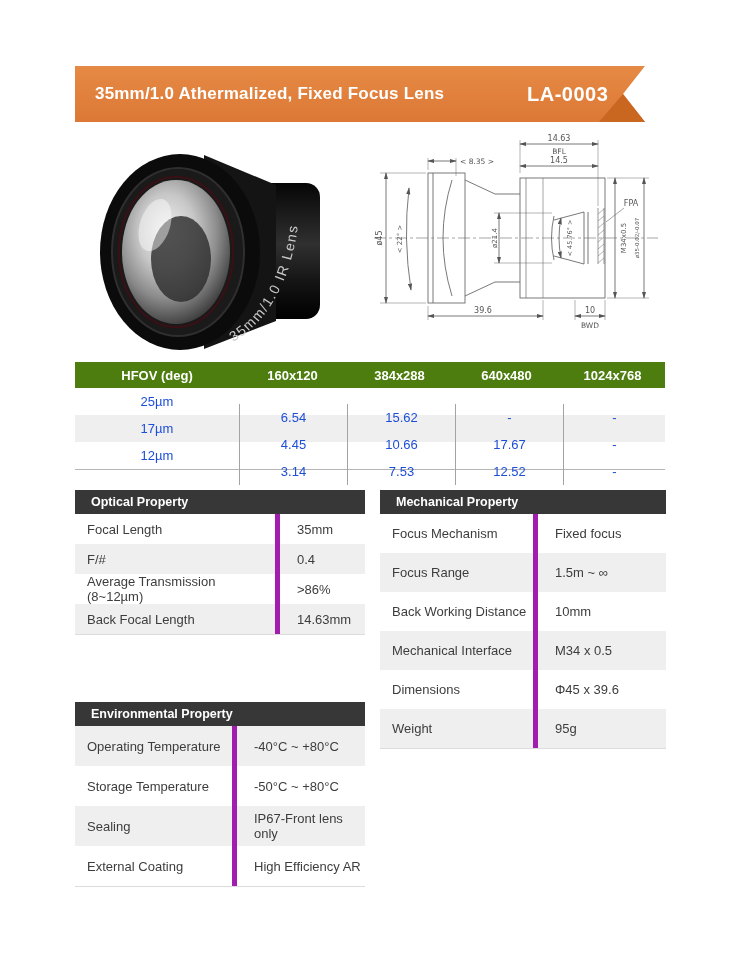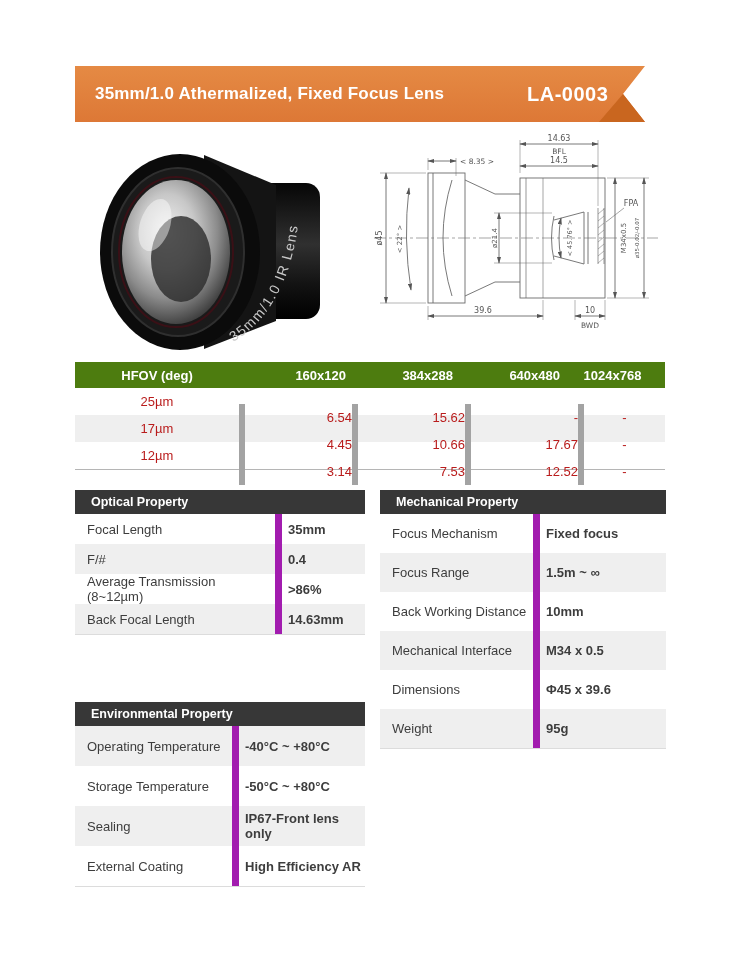--- a/index.html
+++ b/index.html
@@ -17,37 +17,37 @@
   
   .lens-photo{position:absolute;left:88px;top:147px;}
   .drawing{position:absolute;left:368px;top:128px;}
   .drawing text{font-family:"DejaVu Sans",sans-serif;fill:#555;stroke:none;}
 
   
   .hfov{position:absolute;left:75px;top:362px;width:590px;font-size:13px;
         border-bottom:1px solid #b5b5b5;}
   .hfov-row{display:flex;align-items:center;text-align:center;}
   .hfov-head{background:#4d7c0f;color:#fff;height:26px;font-weight:bold;}
-  .hfov-body{height:27px;color:#b91c1c;}
+  .hfov-body{height:27px;color:#1d4ed8;}
   .hfov-body.alt{background:#efefef;}
   .hfov-row .c0{width:164px;}
-  .hfov-row .c1,.hfov-row .c2,.hfov-row .c3{width:107px;text-align:right;}
+  .hfov-row .c1,.hfov-row .c2,.hfov-row .c3{width:107px;}
   .hfov-row .c4{width:105px;flex:1;}
   .hfov-body .c1,.hfov-body .c2,.hfov-body .c3,.hfov-body .c4{
-        border-left:6px solid #a3a3a3;height:100%;line-height:27px;margin-top:32px;}
+        border-left:1px solid #a3a3a3;height:100%;line-height:27px;margin-top:32px;}
 
   
   .prop{position:absolute;font-size:13px;border-bottom:1px solid #dcdcdc;}
   .prop-head{background:#373737;color:#fff;height:24px;line-height:24px;
         padding-left:16px;font-weight:bold;font-size:12.5px;}
   .prop-row{display:flex;align-items:stretch;}
   .prop-row.alt{background:#efefef;}
   .prop-label{display:flex;align-items:center;padding-left:12px;box-sizing:border-box;}
-  .prop-value{display:flex;align-items:center;padding-left:6px;
-        border-left:7px solid #a21caf;box-sizing:border-box;flex:1;font-weight:bold;}
+  .prop-value{display:flex;align-items:center;padding-left:17px;
+        border-left:5px solid #a21caf;box-sizing:border-box;flex:1;}
   .optical{left:75px;top:490px;width:290px;}
   .optical .prop-row{height:30px;}
   .optical .prop-label{width:200px;}
   .mech{left:380px;top:490px;width:286px;}
   .mech .prop-row{height:39px;}
   .mech .prop-label{width:153px;}
   .env{left:75px;top:702px;width:290px;}
   .env .prop-row{height:40px;}
   .env .prop-label{width:157px;}
 </style>

